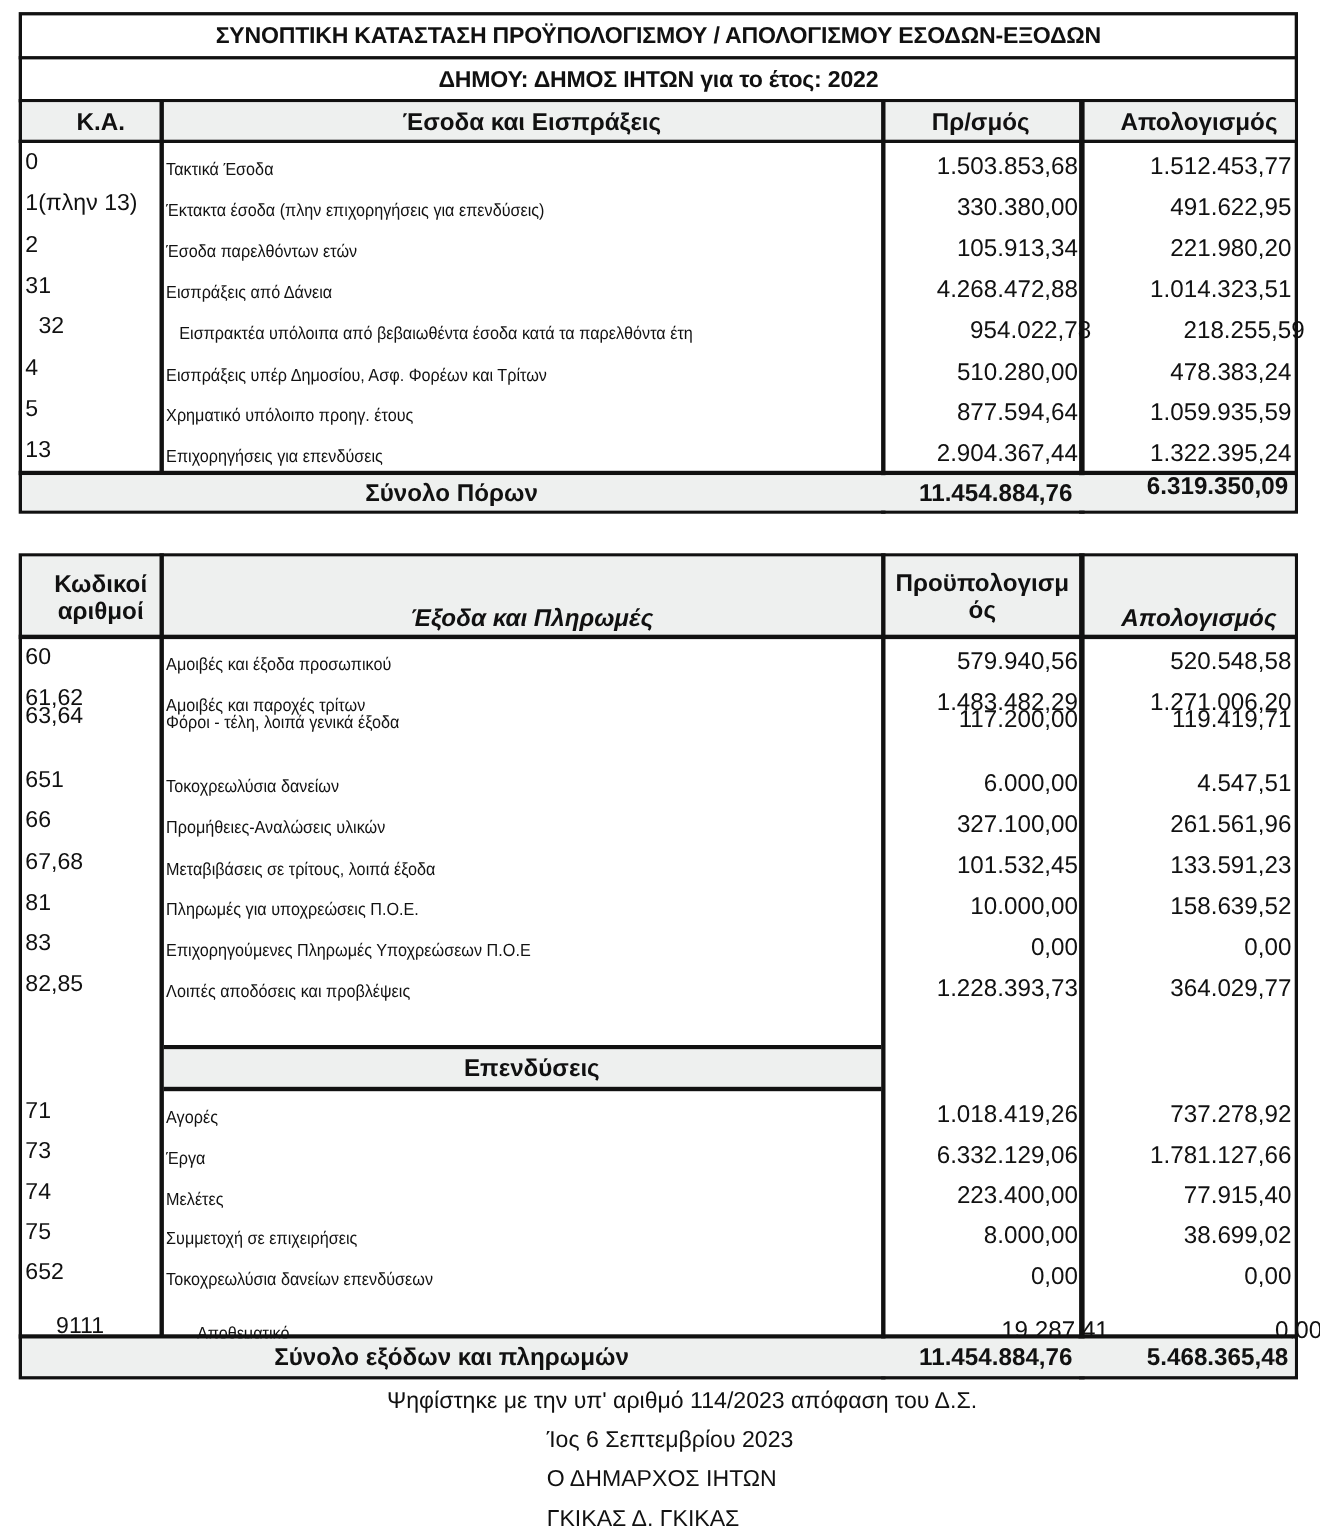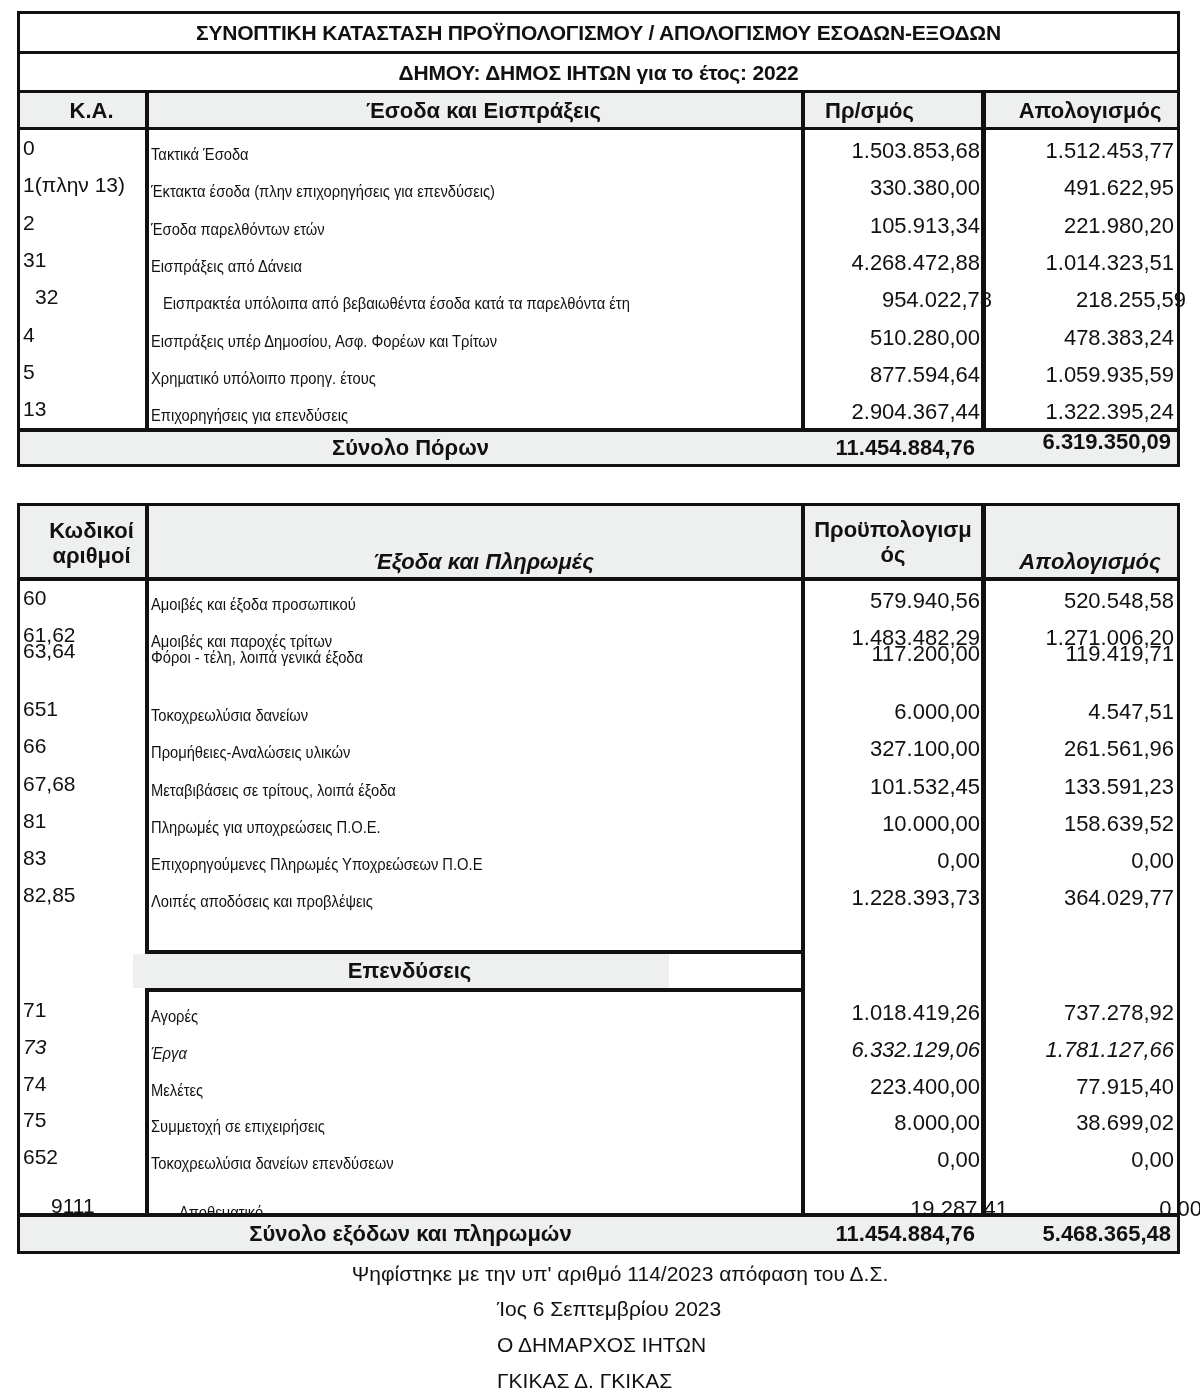--- a/index.html
+++ b/index.html
@@ -32,21 +32,21 @@
   <div class="abs frame" style="left:17px;top:11px;width:1163px;height:456px;"></div>
 
   <div class="abs title-cell" style="left:20px;top:14px;width:1157px;height:38px;">ΣΥΝΟΠΤΙΚΗ ΚΑΤΑΣΤΑΣΗ ΠΡΟΫΠΟΛΟΓΙΣΜΟΥ / ΑΠΟΛΟΓΙΣΜΟΥ ΕΣΟΔΩΝ-ΕΞΟΔΩΝ</div>
   <div class="hl" style="left:17px;top:51px;width:1163px;height:3px;"></div>
   <div class="abs title-cell" style="left:20px;top:54px;width:1157px;height:37px;">ΔΗΜΟΥ: ΔΗΜΟΣ  ΙΗΤΩΝ για το έτος: 2022</div>
   <div class="hl" style="left:17px;top:90px;width:1163px;height:3px;"></div>
 
   <div class="abs shade" style="left:20px;top:93px;width:1157px;height:35px;"></div>
   <div class="abs hdr-cell" style="left:20px;top:93px;width:126px;height:35px;">Κ.Α.</div>
   <div class="abs hdr-cell" style="left:149px;top:93px;width:652px;height:35px;">Έσοδα και Εισπράξεις</div>
-  <div class="abs hdr-cell" style="left:761px;top:93px;width:200px;height:35px;">Πρ/σμός</div>
+  <div class="abs hdr-cell" style="left:783px;top:93px;width:200px;height:35px;">Πρ/σμός</div>
   <div class="abs hdr-cell" style="left:986px;top:93px;width:191px;height:35px;">Απολογισμός</div>
   <div class="hl" style="left:17px;top:127px;width:1163px;height:3px;"></div>
 
   <div class="hl" style="left:145px;top:91px;width:4px;height:339px;"></div>
   <div class="hl" style="left:801px;top:91px;width:4px;height:376px;"></div>
   <div class="hl" style="left:981px;top:91px;width:5px;height:376px;"></div>
 
   <div id="revenue-rows">
       <div class="row" style="top: 134px;">
         <span class="code">0</span>
@@ -170,31 +170,31 @@
       </div>
       <div class="row" style="top: 880.8px;">
         <span class="code">82,85</span>
         <span class="desc">Λοιπές αποδόσεις και προβλέψεις</span>
         <span class="num1">1.228.393,73</span>
         <span class="num2">364.029,77</span>
       </div>
     </div>
 
   <div class="hl" style="left:149px;top:950px;width:652px;height:4px;"></div>
-  <div class="abs shade hdr-cell" style="left:133px;top:954px;width:536px;height:34px;">Επενδύσεις</div>
+  <div class="abs shade hdr-cell" style="left:149px;top:954px;width:652px;height:34px;">Επενδύσεις</div>
   <div class="hl" style="left:149px;top:988px;width:652px;height:4px;"></div>
 
   <div id="investment-rows">
       <div class="row" style="top: 996px;">
         <span class="code">71</span>
         <span class="desc">Αγορές</span>
         <span class="num1">1.018.419,26</span>
         <span class="num2">737.278,92</span>
       </div>
-      <div class="row" style="top: 1032.8px; font-style: italic;">
+      <div class="row" style="top: 1032.8px;">
         <span class="code">73</span>
         <span class="desc">Έργα</span>
         <span class="num1">6.332.129,06</span>
         <span class="num2">1.781.127,66</span>
       </div>
       <div class="row" style="top: 1069.6px;">
         <span class="code">74</span>
         <span class="desc">Μελέτες</span>
         <span class="num1">223.400,00</span>
         <span class="num2">77.915,40</span>

